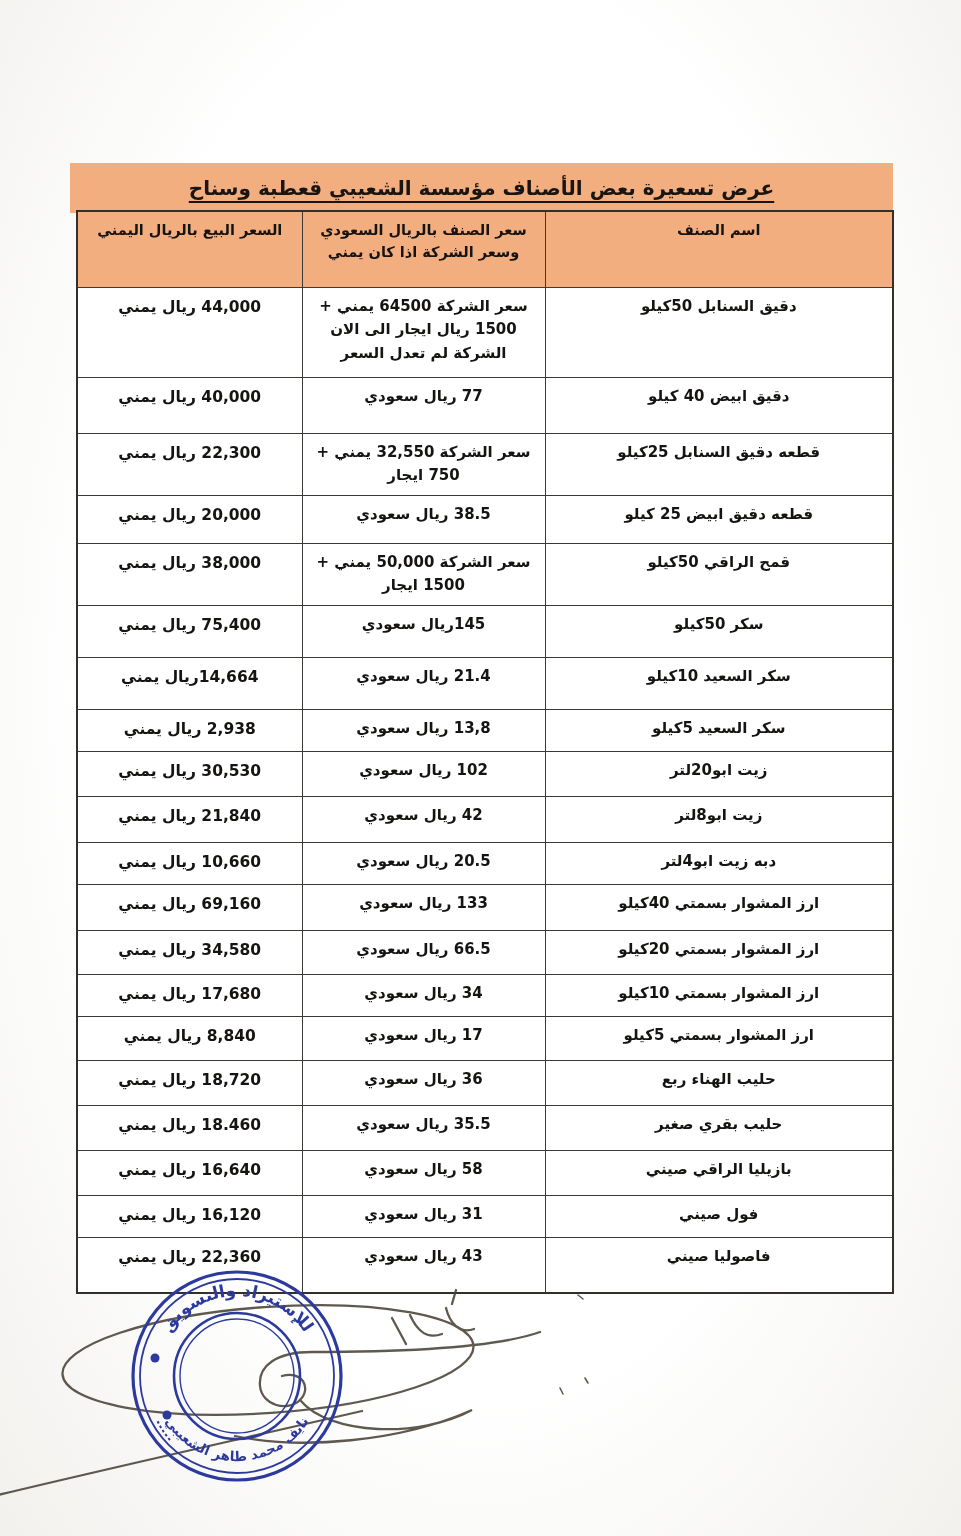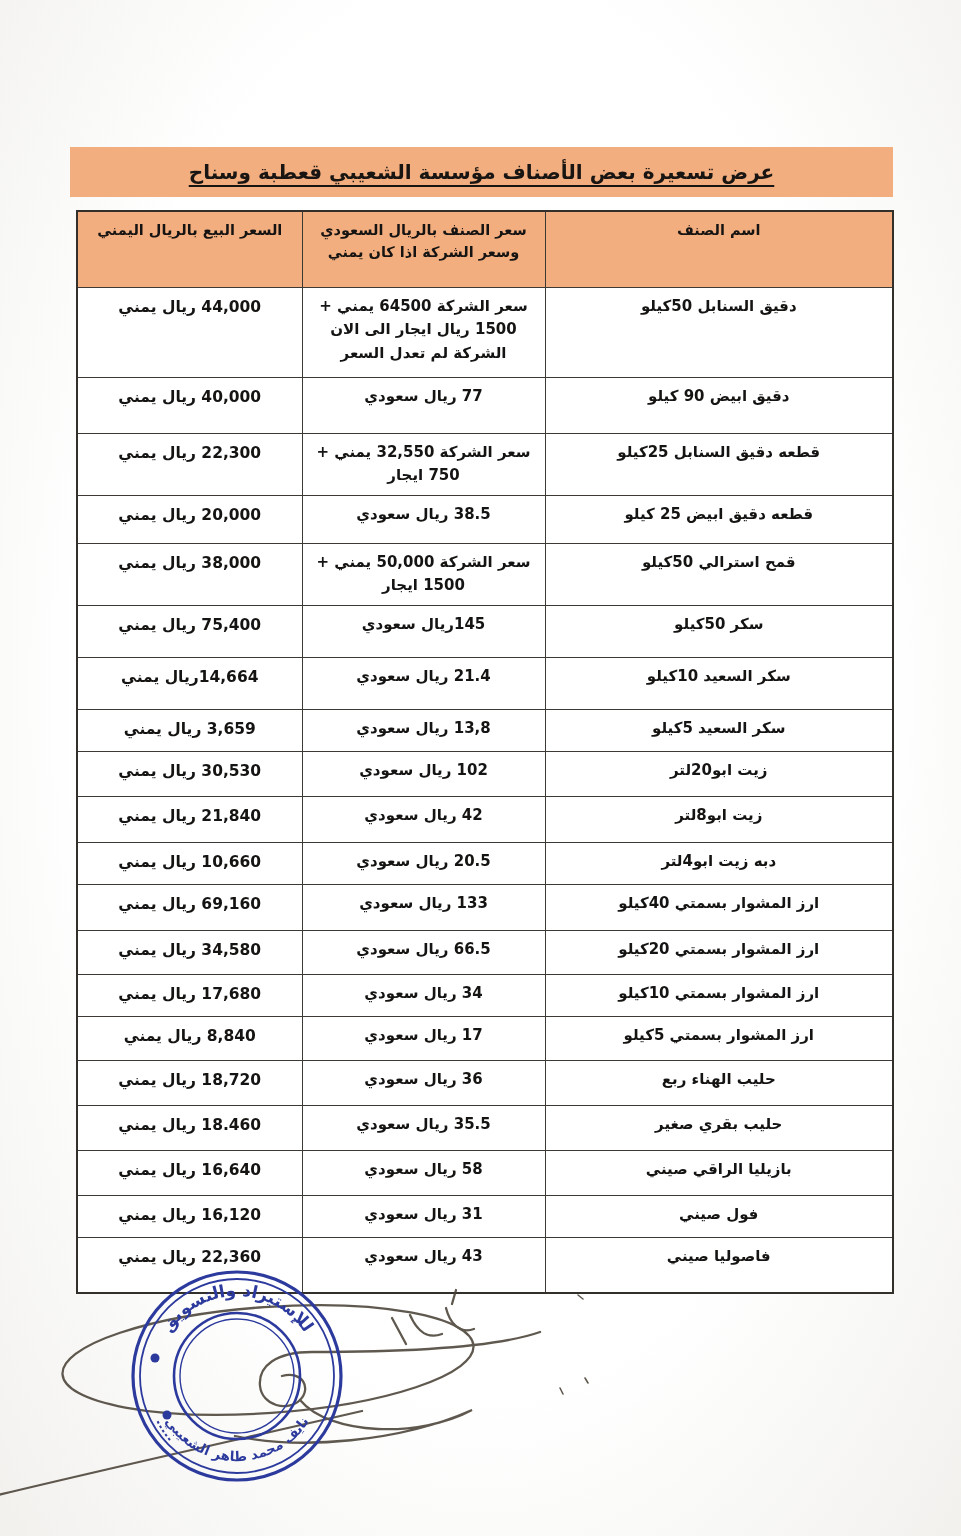--- a/index.html
+++ b/index.html
@@ -11,21 +11,21 @@
     overflow:hidden;
   }
   .page{
     position:absolute;inset:0;
     background:
       radial-gradient(ellipse at 50% 45%, rgba(255,255,255,.9) 60%, rgba(210,206,200,.25) 100%),
       #fcfcfa;
   }
   
   .title-band{
-    position:absolute;left:70px;top:147px;width:823px;height:50px;
+    position:absolute;left:70px;top:163px;width:823px;height:50px;
     background:#f3ae7f;
     display:flex;align-items:center;justify-content:center;
   }
   .title-band .title-text{
     font-size:20px;font-weight:bold;color:#181512;
     text-decoration:underline;
     text-decoration-thickness:2px;
     text-underline-offset:6px;
     letter-spacing:.2px;
   }
@@ -103,53 +103,53 @@
         <th>السعر البيع بالريال اليمني</th>
       </tr>
     </thead>
     <tbody>
       <tr>
           <td class="c-name">دقيق السنابل 50كيلو</td>
           <td class="c-price">سعر الشركة 64500 يمني + 1500 ريال ايجار الى الان الشركة لم تعدل السعر</td>
           <td class="c-sell">44,000 ريال يمني</td>
         </tr>
       <tr>
-          <td class="c-name">دقيق ابيض 90 كيلو</td>
+          <td class="c-name">دقيق ابيض 40 كيلو</td>
           <td class="c-price">77 ريال سعودي</td>
           <td class="c-sell">40,000 ريال يمني</td>
         </tr>
       <tr>
           <td class="c-name">قطعه دقيق السنابل 25كيلو</td>
           <td class="c-price">سعر الشركة 32,550 يمني + 750 ايجار</td>
           <td class="c-sell">22,300 ريال يمني</td>
         </tr>
       <tr>
           <td class="c-name">قطعه دقيق ابيض 25 كيلو</td>
           <td class="c-price">38.5 ريال سعودي</td>
           <td class="c-sell">20,000 ريال يمني</td>
         </tr>
       <tr>
-          <td class="c-name">قمح استرالي 50كيلو</td>
+          <td class="c-name">قمح الراقي 50كيلو</td>
           <td class="c-price">سعر الشركة 50,000 يمني + 1500 ايجار</td>
           <td class="c-sell">38,000 ريال يمني</td>
         </tr>
       <tr>
           <td class="c-name">سكر 50كيلو</td>
           <td class="c-price">145ريال سعودي</td>
           <td class="c-sell">75,400 ريال يمني</td>
         </tr>
       <tr>
           <td class="c-name">سكر السعيد 10كيلو</td>
           <td class="c-price">21.4 ريال سعودي</td>
           <td class="c-sell">14,664ريال يمني</td>
         </tr>
       <tr>
           <td class="c-name">سكر السعيد 5كيلو</td>
           <td class="c-price">13,8 ريال سعودي</td>
-          <td class="c-sell">3,659 ريال يمني</td>
+          <td class="c-sell">2,938 ريال يمني</td>
         </tr>
       <tr>
           <td class="c-name">زيت ابو20لتر</td>
           <td class="c-price">102 ريال سعودي</td>
           <td class="c-sell">30,530 ريال يمني</td>
         </tr>
       <tr>
           <td class="c-name">زيت ابو8لتر</td>
           <td class="c-price">42 ريال سعودي</td>
           <td class="c-sell">21,840 ريال يمني</td>

